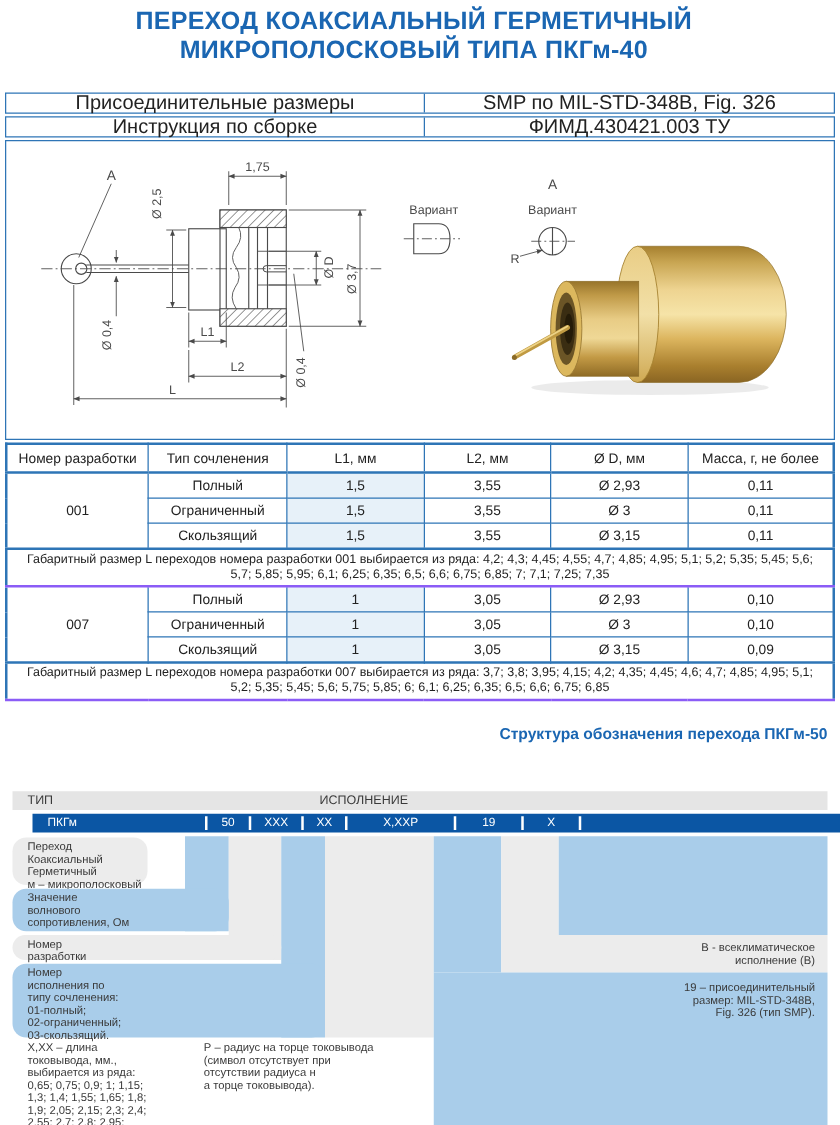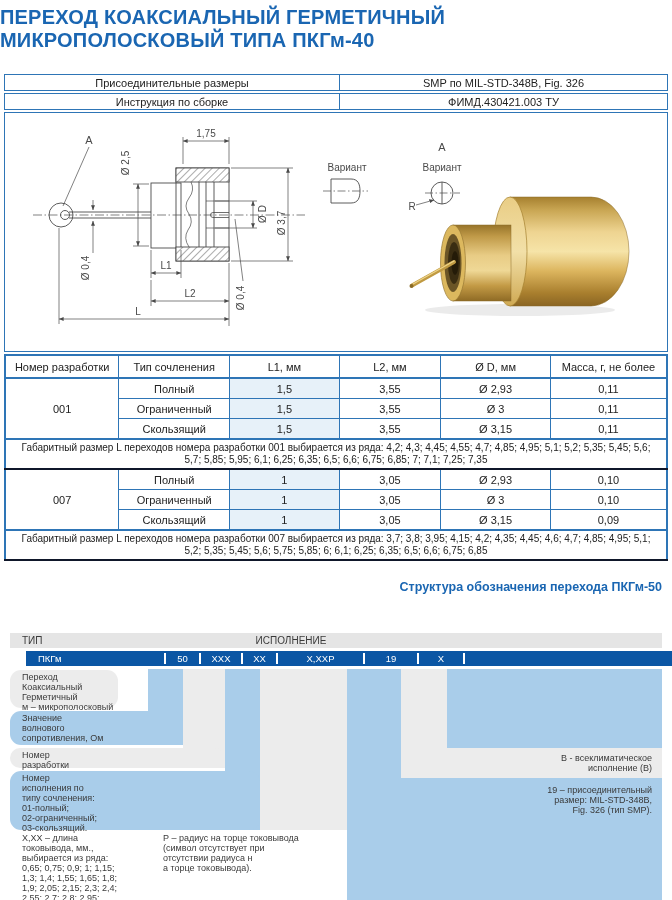--- a/index.html
+++ b/index.html
@@ -1,43 +1,43 @@
 <!DOCTYPE html>
 <html><head>
 <meta charset="utf-8">
 <style>
   html,body{margin:0;padding:0;background:#fff;}
   .page{position:relative;width:672px;height:900px;background:#fff;overflow:hidden;
         font-family:"Liberation Sans",sans-serif;color:#222;}
   
-  .title{position:absolute;top:6px;left:0;right:10px;text-align:left;
+  .title{position:absolute;top:6px;left:0;right:10px;text-align:center;
          color:#1a66b2;font-size:20px;font-weight:600;line-height:23px;letter-spacing:.2px;}
   
   .info{position:absolute;top:74px;left:4px;width:664px;}
   .info-row{box-sizing:border-box;height:17px;border:1.5px solid #2e75b6;display:flex;
             margin-bottom:2px;background:#fff;}
-  .info-cell{display:flex;align-items:center;justify-content:center;font-size:11px;color:#222;text-align:center;}
+  .info-cell{display:flex;align-items:center;justify-content:center;font-size:16px;color:#222;text-align:center;}
   .info-cell.l{width:334px;border-right:1.5px solid #2e75b6;}
   .info-cell.r{flex:1;}
   
   .draw-box{position:absolute;top:112px;left:4px;width:664px;height:240px;
             box-sizing:border-box;border:1.5px solid #2e75b6;background:#fff;}
   .draw-box svg{display:block;}
   
   .spec{position:absolute;top:354px;left:4px;width:664px;border-collapse:collapse;
         font-size:11px;color:#222;background:#fff;}
   .spec th,.spec td{border:1px solid #2e75b6;text-align:center;vertical-align:middle;
         padding:0 3px;font-weight:400;}
   .spec{border:2px solid #2e75b6;}
   .spec th{height:21px;}
   .spec td{height:19px;}
   .spec tr.hdr th{border-bottom:2px solid #2e75b6;}
   .spec td.l1{background:#e7f1f9;}
   .spec td.note{font-size:10px;line-height:12px;padding:2px 8px;height:auto;
-        border-top:2px solid #2e75b6;border-bottom:2px solid #0f172a;}
+        border-top:2px solid #2e75b6;border-bottom:2px solid #8b5cf6;}
   
   .struct-caption{position:absolute;top:580px;right:10px;color:#1a66b2;
         font-size:12.5px;font-weight:700;}
   
   .dgm{position:absolute;top:603px;left:10px;width:652px;height:290px;font-size:9px;
        color:#3a3a3a;line-height:10px;}
   .dgm .abs{position:absolute;margin-top:30px;}
   .hdr-row{left:0;top:0;width:652px;height:15px;background:#e5e5e5;}
   .hdr-type{left:12px;top:3px;}
   .hdr-exec{left:150px;top:3px;width:262px;text-align:center;}

